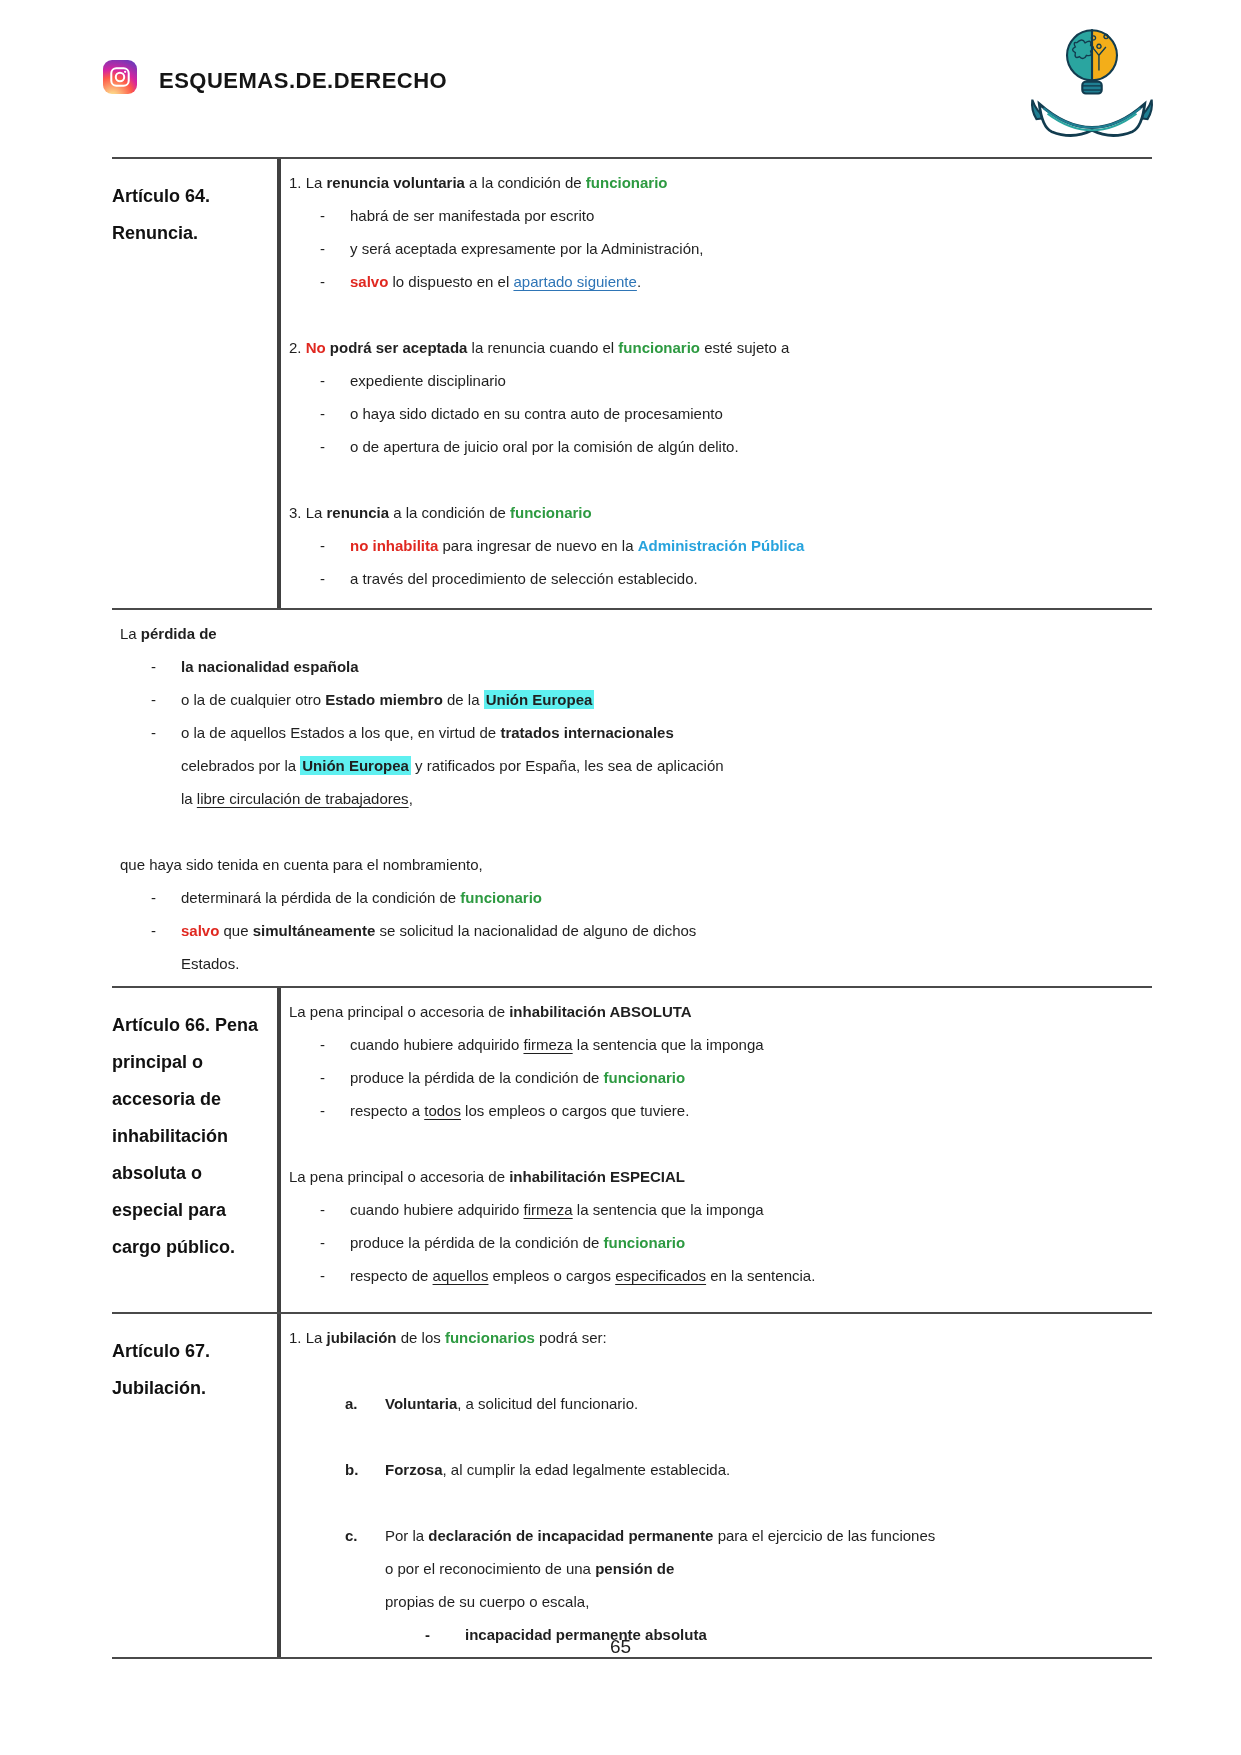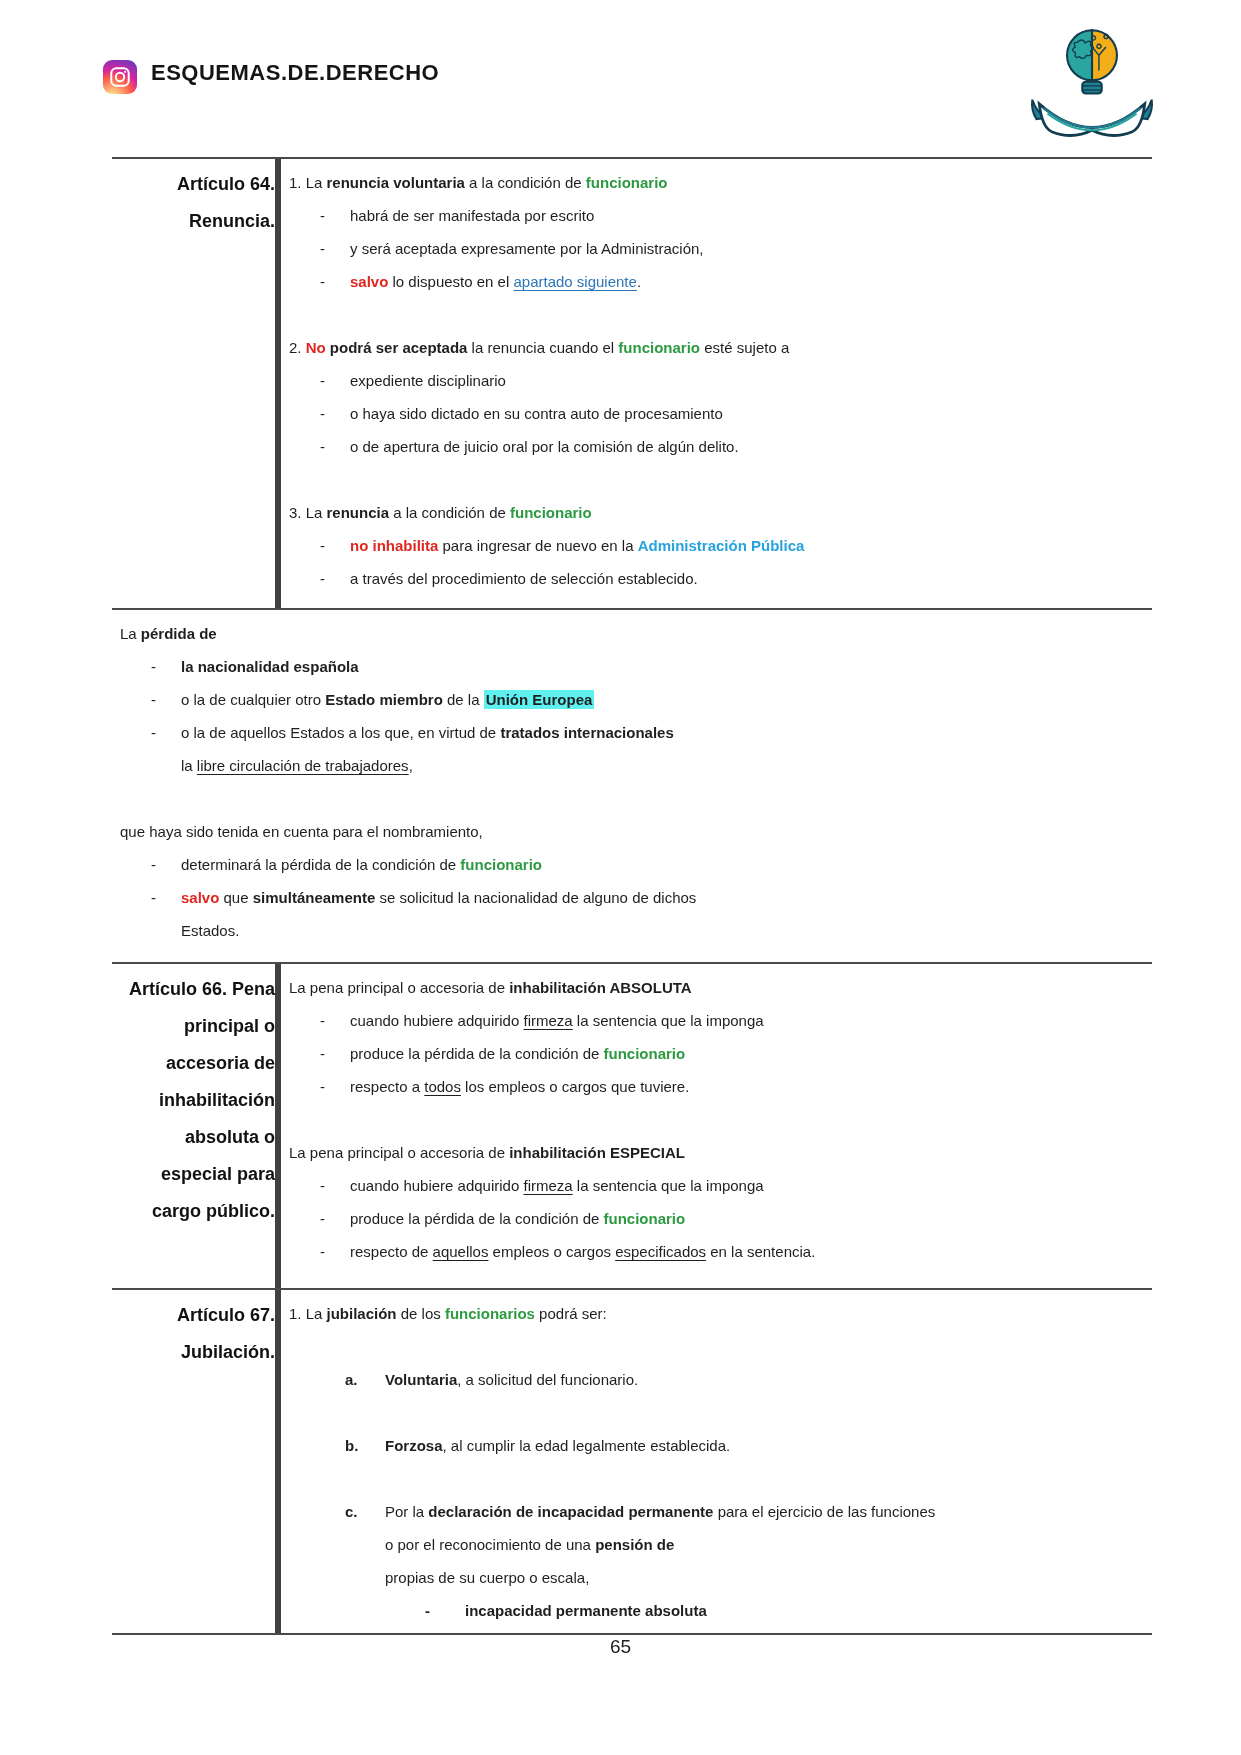--- a/index.html
+++ b/index.html
@@ -6,44 +6,44 @@
   html,body { background:#ffffff; }
   body {
     width:1241px; height:1755px; position:relative;
     font-family:"Liberation Sans", sans-serif;
     color:#1f1f1f;
   }
 
   
   .brand {
     position:absolute; left:103px; top:60px;
-    display:flex; align-items:flex-start; gap:14px;
+    display:flex; align-items:flex-end; gap:22px;
   }
   .ig-badge {
     width:34px; height:34px; border-radius:9px;
     background: radial-gradient(circle at 28% 110%, #fdf497 0%, #fd5949 45%, #d6249f 62%, #7238b8 90%);
     display:flex; align-items:center; justify-content:center;
     flex:0 0 auto;
   }
   .brand-text {
     font-size:22px; font-weight:800; letter-spacing:0.5px; color:#151515;
   }
   .logo { position:absolute; left:1022px; top:22px; }
 
   
   .doc-table {
     position:absolute; left:112px; top:157px; width:1040px;
     border-bottom:2px solid #4a4a4a;
   }
   .row { display:flex; border-top:2px solid #4a4a4a; }
   .cell-left {
     width:169px; flex:0 0 auto;
-    border-right:6px solid #404040;
-    text-align:right; font-weight:700; font-size:18px; line-height:37px;
-    padding-top:7px; color:#111;
+    border-right:4px solid #404040;
+    text-align:left; font-weight:700; font-size:18px; line-height:37px;
+    padding-top:19px; color:#111;
   }
   .cell-right { flex:1 1 auto; padding-top:7px; padding-bottom:6px; font-size:15px; }
 
   .line { position:relative; line-height:33px; }
   .k-p  { padding-left:8px; }
   .k-b  { padding-left:69px; }
   .k-b  > .marker { position:absolute; left:39px; }
   .k-cb { padding-left:69px; }
   .k-lt { padding-left:104px; }
   .k-lt > .marker { position:absolute; left:64px; font-weight:700; }
@@ -116,20 +116,21 @@
         <div class="line k-b"><span class="marker">-</span><span class="sb" style="color: rgb(224, 40, 32);">no inhabilita</span><span> para ingresar de nuevo en la </span><span class="sb" style="color: rgb(39, 163, 221);">Administración Pública</span></div>
         <div class="line k-b"><span class="marker">-</span><span>a través del procedimiento de selección establecido.</span></div>
       </div>
     </div>
     <div class="row" style="min-height: 354px;">
       <div class="cell-right">
         <div class="line k-p"><span>La </span><span class="sb">pérdida de</span></div>
         <div class="line k-b"><span class="marker">-</span><span class="sb">la nacionalidad española</span></div>
         <div class="line k-b"><span class="marker">-</span><span>o la de cualquier otro </span><span class="sb">Estado miembro</span><span> de la </span><span class="sb shl" style="background: rgb(95, 240, 240);">Unión Europea</span></div>
         <div class="line k-b"><span class="marker">-</span><span>o la de aquellos Estados a los que, en virtud de </span><span class="sb">tratados internacionales</span></div>
+        <div class="line k-cb"><span>celebrados por la </span><span class="sb shl" style="background: rgb(95, 240, 240);">Unión Europea</span><span> y ratificados por España, les sea de aplicación</span></div>
         <div class="line k-cb"><span>la </span><span class="su">libre circulación de trabajadores</span><span>,</span></div>
         <div class="gap"></div>
         <div class="line k-p"><span>que haya sido tenida en cuenta para el nombramiento,</span></div>
         <div class="line k-b"><span class="marker">-</span><span>determinará la pérdida de la condición de </span><span class="sb" style="color: rgb(45, 154, 65);">funcionario</span></div>
         <div class="line k-b"><span class="marker">-</span><span class="sb" style="color: rgb(224, 40, 32);">salvo</span><span> que </span><span class="sb">simultáneamente</span><span> se solicitud la nacionalidad de alguno de dichos</span></div>
         <div class="line k-cb"><span>Estados.</span></div>
       </div>
     </div>
     <div class="row" style="min-height: 326px;">
       <div class="cell-left">

